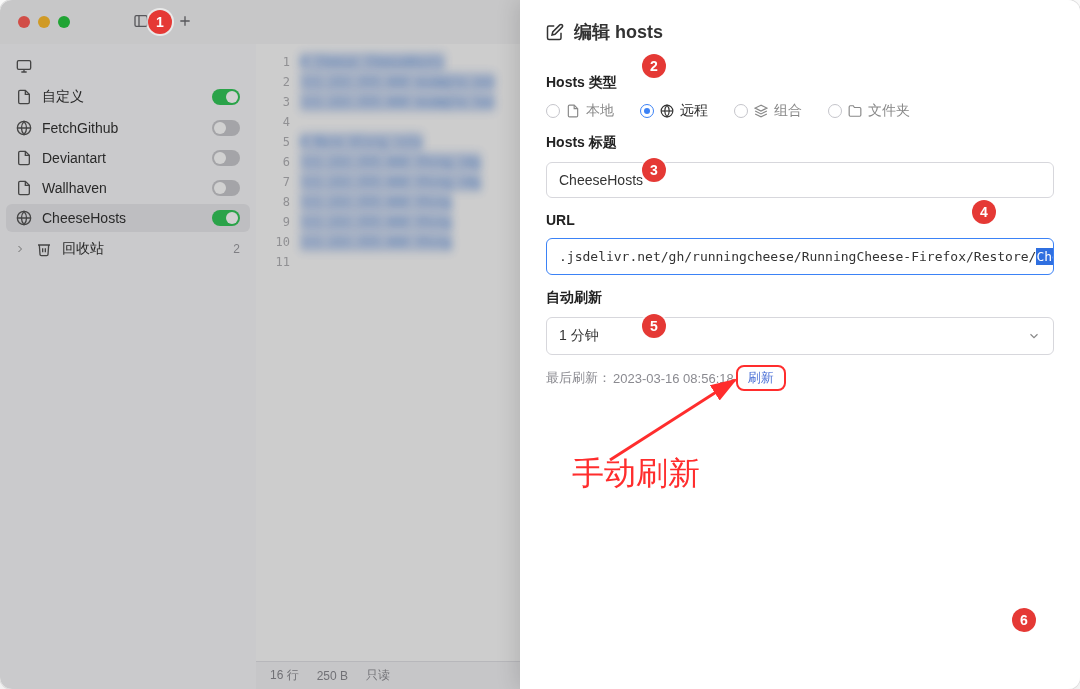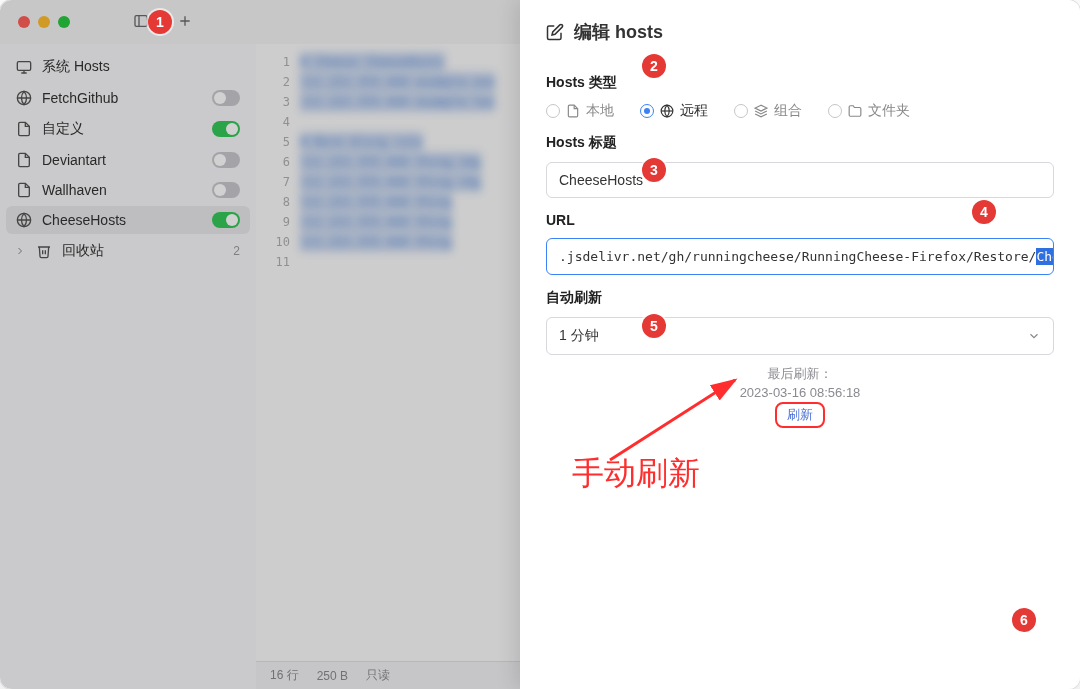--- a/index.html
+++ b/index.html
@@ -56,21 +56,21 @@
 .radio.sel .r::after { content: ""; position: absolute; width: 6px; height: 6px; background: #3b82f6; border-radius: 50%; top: 50%; left: 50%; transform: translate(-50%,-50%); }
 .radio svg { width: 14px; height: 14px; }
 .radio.sel { color: #333; }
 
 .input { width: 100%; border: 1px solid #d7d7dc; border-radius: 6px; padding: 9px 12px; font-size: 14px; color: #333; background: #fff; }
 .input.url { border-color: #3b82f6; font-family: Menlo, monospace; font-size: 13px; }
 .url-sel { background: #2f6fe0; color: #fff; padding: 1px 0; }
 .input.url-wrap { display: flex; align-items: center; overflow: hidden; white-space: nowrap; }
 .select { width: 100%; border: 1px solid #d7d7dc; border-radius: 6px; padding: 9px 12px; font-size: 14px; color: #333; background: #fff; display: flex; justify-content: space-between; align-items: center; cursor: pointer; }
 .select svg { width: 14px; height: 14px; color: #888; }
-.last-refresh { margin-top: 10px; font-size: 13px; color: #8a8a90; display: flex; align-items: center; gap: 2px; flex-direction: column; }
+.last-refresh { margin-top: 10px; font-size: 13px; color: #8a8a90; display: flex; align-items: center; gap: 2px; }
 .refresh-btn-box { border: 2px solid #ff2d2d; border-radius: 8px; padding: 2px 10px; color: #4a6fd6; cursor: pointer; }
 
 .panel-footer { padding: 16px 26px 24px 26px; display: flex; align-items: center; }
 .trash-btn { border: 1.5px solid #e6007a; color: #e6007a; background: #fff; border-radius: 6px; padding: 8px 14px; font-size: 14px; display: flex; align-items: center; gap: 6px; cursor: pointer; }
 .trash-btn svg { width: 14px; height: 14px; }
 .spacer { flex: 1; }
 .btn { border: 1px solid #d7d7dc; background: #fff; color: #333; border-radius: 6px; padding: 8px 18px; font-size: 14px; cursor: pointer; margin-left: 10px; }
 .btn.primary { background: #2f80ed; color: #fff; border-color: #2f80ed; }
 
 
@@ -107,38 +107,37 @@
 
   <div class="content">
 
     <div class="sidebar">
       <div class="side-item">
         <svg class="ic" viewBox="0 0 24 24" fill="none" stroke="currentColor" stroke-width="2">
             <rect x="2" y="4" width="20" height="13" rx="2"></rect>
             <line x1="8" y1="21" x2="16" y2="21"></line>
             <line x1="12" y1="17" x2="12" y2="21"></line>
           </svg>
-        <span class="lbl">系统 Hosts</span>
+      </div>
+      <div class="side-item">
+        <svg class="ic" viewBox="0 0 24 24" fill="none" stroke="currentColor" stroke-width="2">
+            <path d="M14 2H6a2 2 0 0 0-2 2v16a2 2 0 0 0 2 2h12a2 2 0 0 0 2-2V8z"></path>
+            <polyline points="14 2 14 8 20 8"></polyline>
+          </svg>
+        <span class="lbl">自定义</span>
+        <div class="tog on"></div>
       </div>
       <div class="side-item">
         <svg class="ic" viewBox="0 0 24 24" fill="none" stroke="currentColor" stroke-width="2">
             <circle cx="12" cy="12" r="10"></circle>
             <line x1="2" y1="12" x2="22" y2="12"></line>
             <path d="M12 2a15 15 0 0 1 0 20a15 15 0 0 1 0-20z"></path>
           </svg>
         <span class="lbl">FetchGithub</span>
         <div class="tog"></div>
-      </div>
-      <div class="side-item">
-        <svg class="ic" viewBox="0 0 24 24" fill="none" stroke="currentColor" stroke-width="2">
-            <path d="M14 2H6a2 2 0 0 0-2 2v16a2 2 0 0 0 2 2h12a2 2 0 0 0 2-2V8z"></path>
-            <polyline points="14 2 14 8 20 8"></polyline>
-          </svg>
-        <span class="lbl">自定义</span>
-        <div class="tog on"></div>
       </div>
       <div class="side-item">
         <svg class="ic" viewBox="0 0 24 24" fill="none" stroke="currentColor" stroke-width="2">
             <path d="M14 2H6a2 2 0 0 0-2 2v16a2 2 0 0 0 2 2h12a2 2 0 0 0 2-2V8z"></path>
             <polyline points="14 2 14 8 20 8"></polyline>
           </svg>
         <span class="lbl">Deviantart</span>
         <div class="tog"></div>
       </div>
       <div class="side-item">

